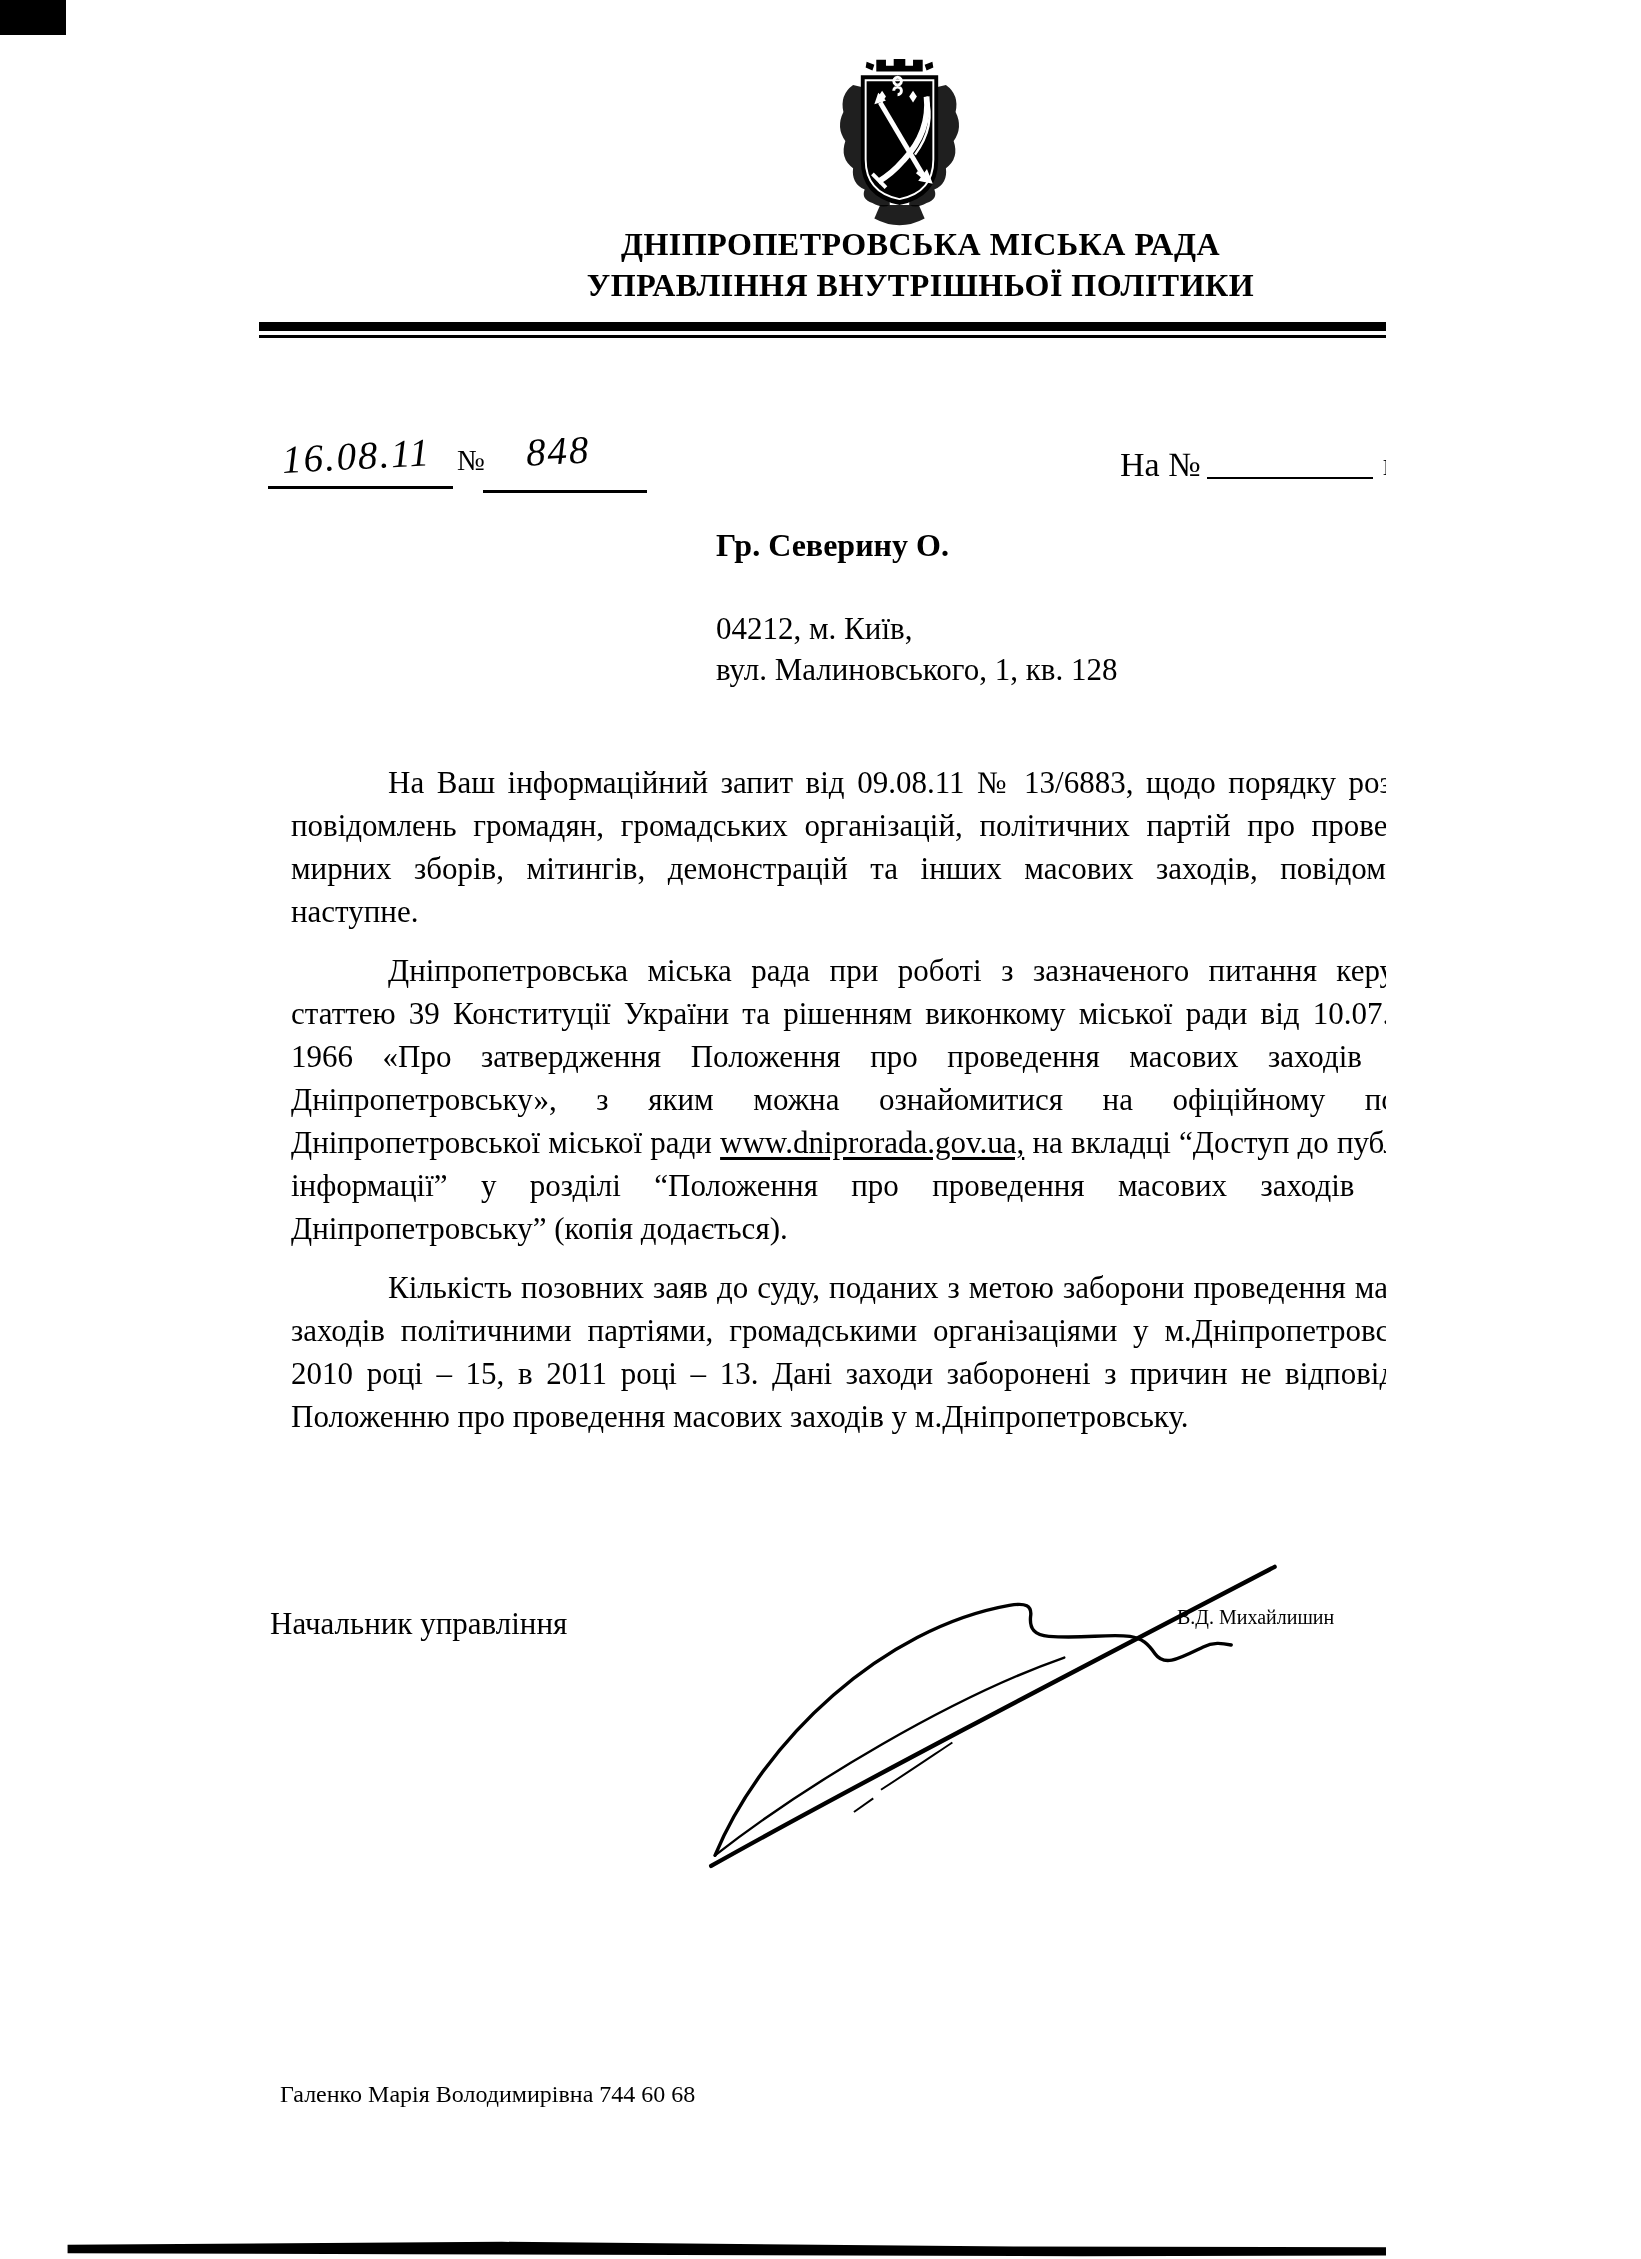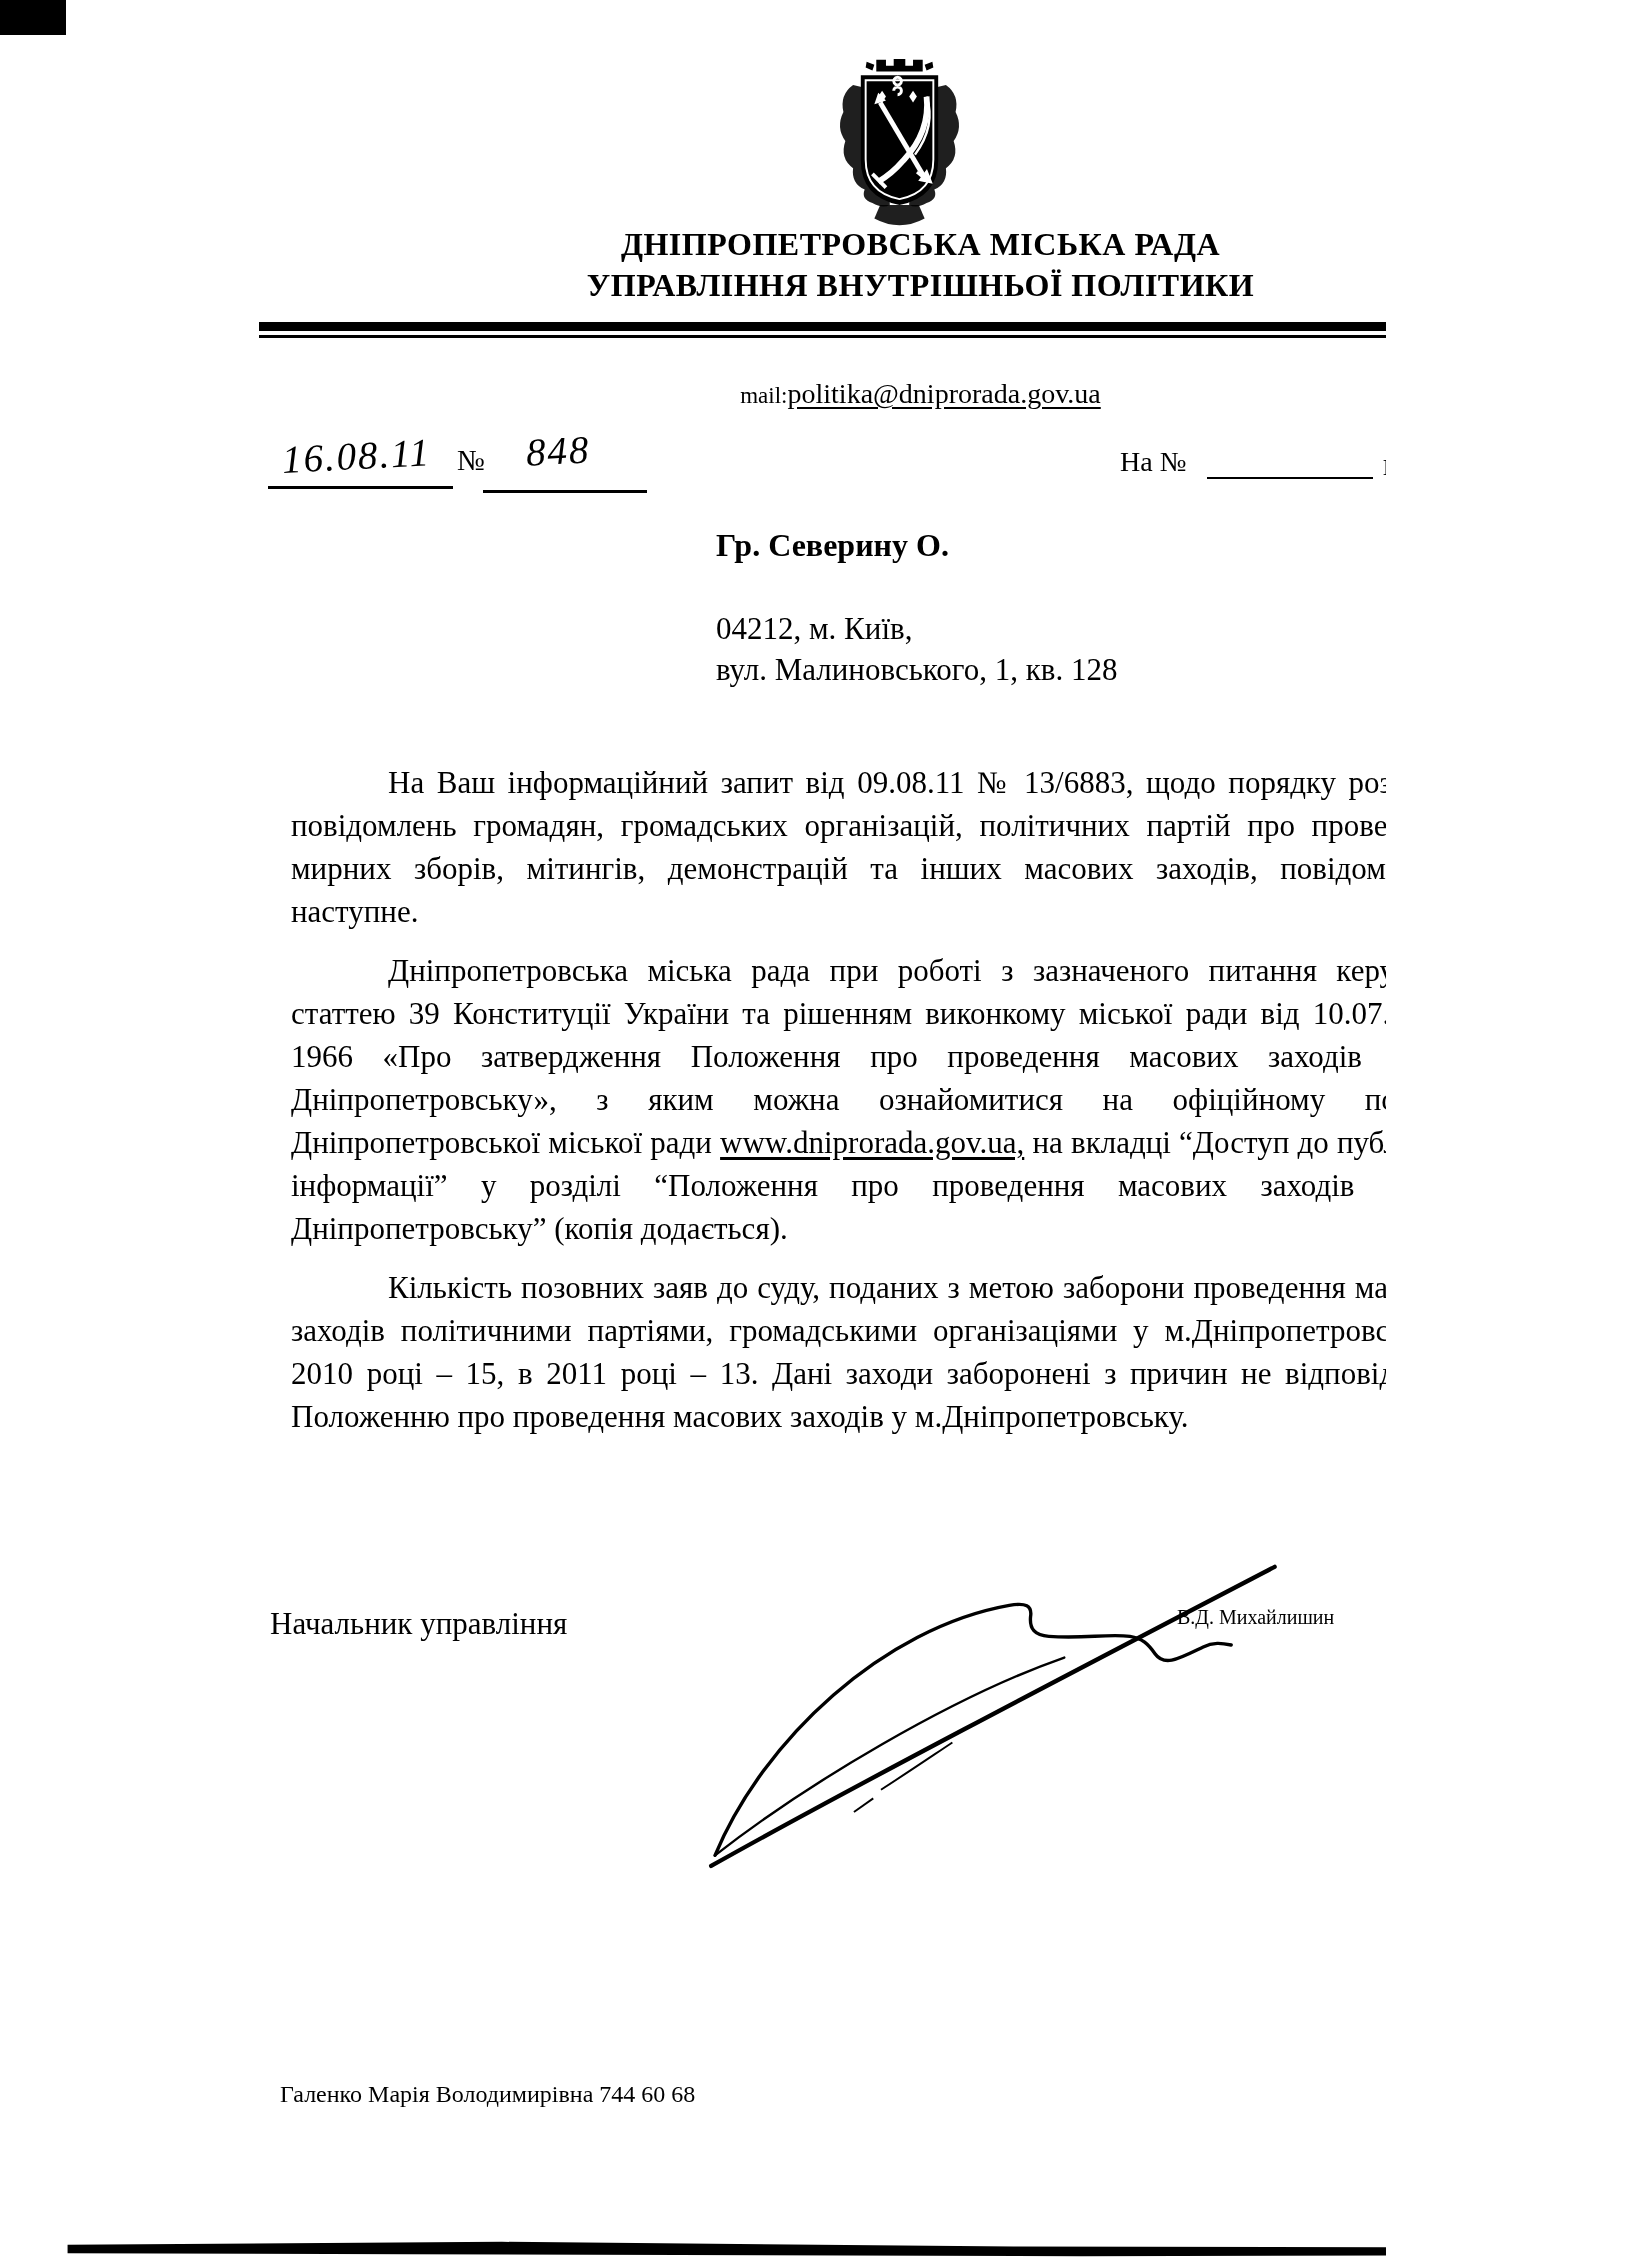--- a/index.html
+++ b/index.html
@@ -28,21 +28,21 @@
   .addr2{top:378px;font-size:23px;}
   .email{font-size:28px;text-decoration:underline;text-underline-offset:3.9px;}
 
   
   .hand{font-style:italic;font-size:39px;transform:rotate(-3deg);letter-spacing:1.9px;}
   .hand-date{left:282px;top:433px;}
   .num-sign{left:457px;top:444px;font-size:29px;}
   .hand-num{left:526px;top:428px;}
   .hand-line1{left:268px;top:486px;width:185px;height:2.9px;background:#000;}
   .hand-line2{left:483px;top:490px;width:164px;height:2.9px;background:#000;}
-  .reply-label{left:1120px;top:446px;font-size:28px;text-align:center;}
+  .reply-label{left:1120px;top:446px;font-size:34px;text-align:center;}
   .reply-line1{left:1207px;top:477px;width:166px;height:1.9px;background:#000;}
   .reply-from{left:1383px;top:446px;font-size:32px;}
   .reply-line2{left:1441px;top:477px;width:145px;height:1.9px;background:#000;}
 
   
   .rcpt-name{left:716px;top:527px;font-size:32px;font-weight:bold;}
   .rcpt-a1{left:716px;top:611px;font-size:31px;}
   .rcpt-a2{left:716px;top:652px;font-size:31px;}
 
   
@@ -94,23 +94,20 @@
 
     <path d="M106 42 q4 36 -24 66 q-12 14 -26 22" stroke="#fff" stroke-width="6" fill="none"></path>
     <path d="M106 42 q10 30 -12 60" stroke="#fff" stroke-width="2.5" fill="none"></path>
     <line x1="50" y1="122" x2="64" y2="136" stroke="#fff" stroke-width="4"></line>
   </svg>
 
   <div class="abs header-center org1">ДНІПРОПЕТРОВСЬКА МІСЬКА РАДА</div>
   <div class="abs header-center org2">УПРАВЛІННЯ ВНУТРІШНЬОЇ ПОЛІТИКИ</div>
   <div class="abs rule-thick"></div>
   <div class="abs rule-thin"></div>
-  <div class="abs header-center addr2">
-    <span>mail:</span><span class="email">politika@dniprorada.gov.ua</span>
-  </div>
 
   <div class="abs hand hand-date">16.08.11</div>
   <div class="abs num-sign">№</div>
   <div class="abs hand hand-num">848</div>
   <div class="abs hand-line1"></div>
   <div class="abs hand-line2"></div>
   <div class="abs reply-label">На №</div>
   <div class="abs reply-line1"></div>
   <div class="abs reply-from">від</div>
   <div class="abs reply-line2"></div>

